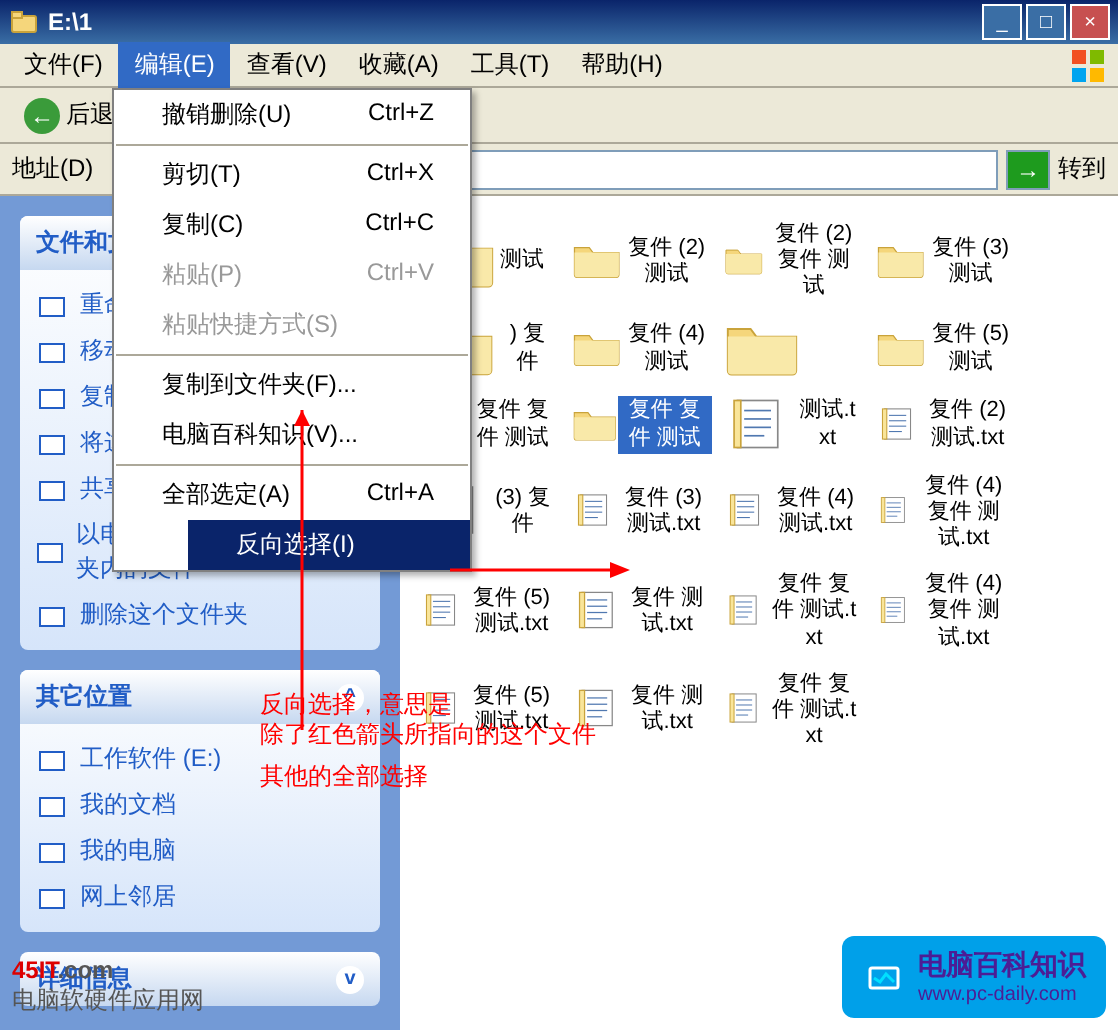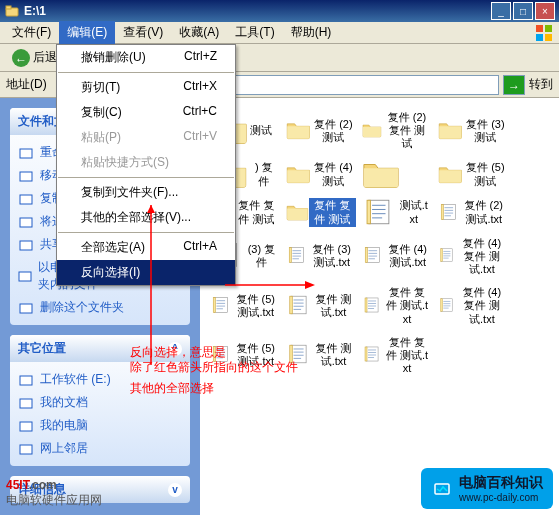--- a/index.html
+++ b/index.html
@@ -33,31 +33,31 @@
 .grid { display: grid; grid-template-columns: repeat(4, 70px); gap: 6px 6px; }
 .file-item { display: flex; flex-direction: row; align-items: center; text-align: center; width: 70px; cursor: pointer; }
 .file-icon { width: 38px; height: 32px; }
 .file-label { font-size: 11px; margin-top: 2px; line-height: 1.2; word-break: break-all; padding: 1px 2px; }
 .file-item.selected .file-label { background: #316ac5; color: #fff; }
 .folder-svg { fill: #f5d67b; stroke: #c9a33b; stroke-width: 1; }
 
 .dropdown { position: absolute; top: 44px; left: 56px; width: 180px; background: #fff; border: 1px solid #808080; box-shadow: 2px 2px 3px rgba(0,0,0,0.3); z-index: 100; }
 .dropdown-item { display: flex; justify-content: space-between; padding: 4px 18px 4px 24px; cursor: pointer; }
 .dropdown-item.disabled { color: #999; }
-.dropdown-item.highlighted { background: #0a246a; color: #fff; }
+.dropdown-item.highlighted { background: #0a246a; color: #fff; margin-left: 37px; }
 .dropdown-sep { border-top: 1px solid #aca899; margin: 2px 1px; }
 
 .annotation { position: absolute; z-index: 200; pointer-events: none; }
 .annot-text { color: #f00; font-size: 12px; line-height: 1.3; position: absolute; }
 .annot-arrow { position: absolute; }
 
 .bottom-left { position: absolute; bottom: 6px; left: 6px; font-size: 11px; color: #555; }
 .bottom-left .logo1 { font-weight: bold; }
 .bottom-left .red { color: #d00; }
-.bottom-right { position: absolute; bottom: 6px; right: 6px; background: #00a0e9; color: #0f172a; padding: 6px 10px; border-radius: 6px; display: flex; align-items: center; gap: 6px; }
+.bottom-right { position: absolute; bottom: 6px; right: 6px; background: #00a0e9; color: #4c1d95; padding: 6px 10px; border-radius: 6px; display: flex; align-items: center; gap: 6px; }
 .bottom-right .cn { font-weight: bold; font-size: 14px; }
 .bottom-right .sub { font-size: 10px; }
 .chev { width: 14px; height: 14px; border-radius: 50%; background: #fff; color: #215dc6; display: flex; align-items: center; justify-content: center; font-size: 10px; }
 </style>
 </head>
 <body>
 
 <div class="titlebar">
   <span class="icon">
     <svg width="14" height="14">
@@ -132,21 +132,21 @@
     <div class="dropdown-item disabled">
       <span>粘贴快捷方式(S)</span>
       <span></span>
     </div>
     <div class="dropdown-sep"></div>
     <div class="dropdown-item">
       <span>复制到文件夹(F)...</span>
       <span></span>
     </div>
     <div class="dropdown-item">
-      <span>其他的全部选择(V)...</span>
+      <span>电脑百科知识(V)...</span>
       <span></span>
     </div>
     <div class="dropdown-sep"></div>
     <div class="dropdown-item">
       <span>全部选定(A)</span>
       <span>Ctrl+A</span>
     </div>
     <div class="dropdown-item highlighted">
       <span>反向选择(I)</span>
       <span></span>

